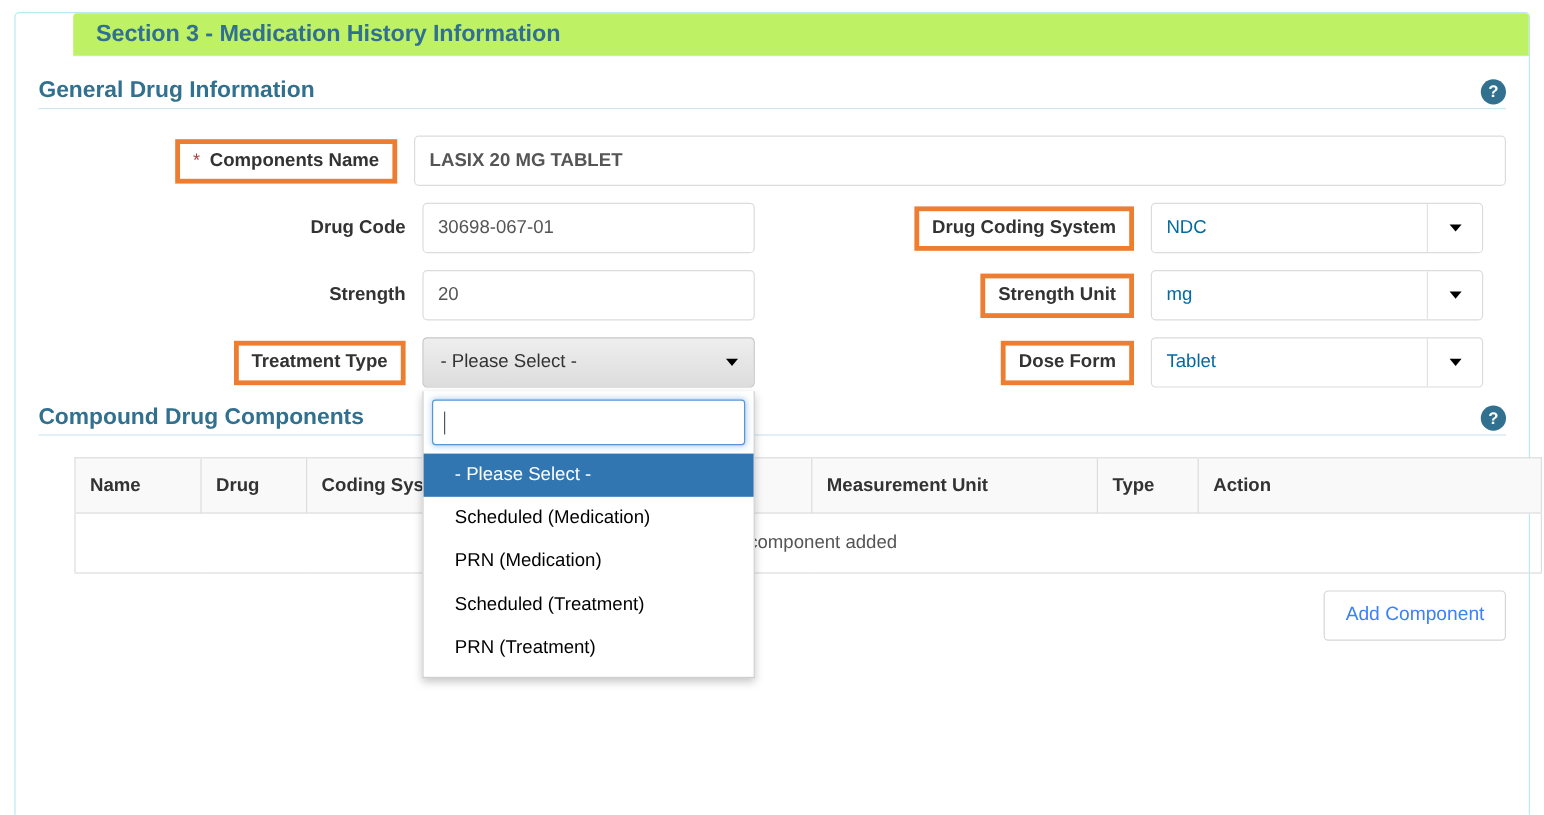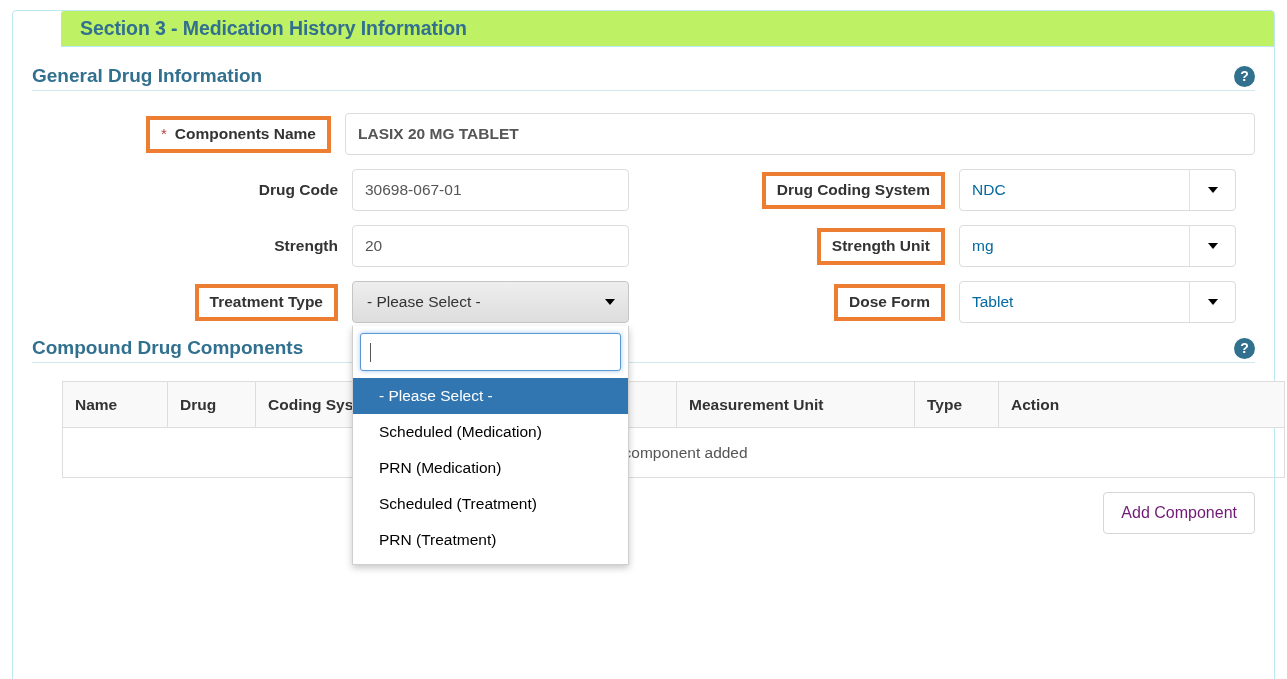--- a/index.html
+++ b/index.html
@@ -200,21 +200,21 @@
   }
   .tbl-wrap { position: relative; }
 
   
   .btn-row { display: flex; justify-content: flex-end; padding: 14px 0 0 0; }
   .btn {
     border: 1px solid #d6d6d6;
     background: #fff;
     border-radius: 4px;
     padding: 11px 17px;
-    font-size: 16px; color: #701a75;
+    font-size: 16px; color: #3b82f6;
     cursor: pointer;
     font-family: "Liberation Sans", sans-serif;
   }
 </style>
 </head>
 <body>
 
 <div class="panel">
 
   <div class="panel-heading">

